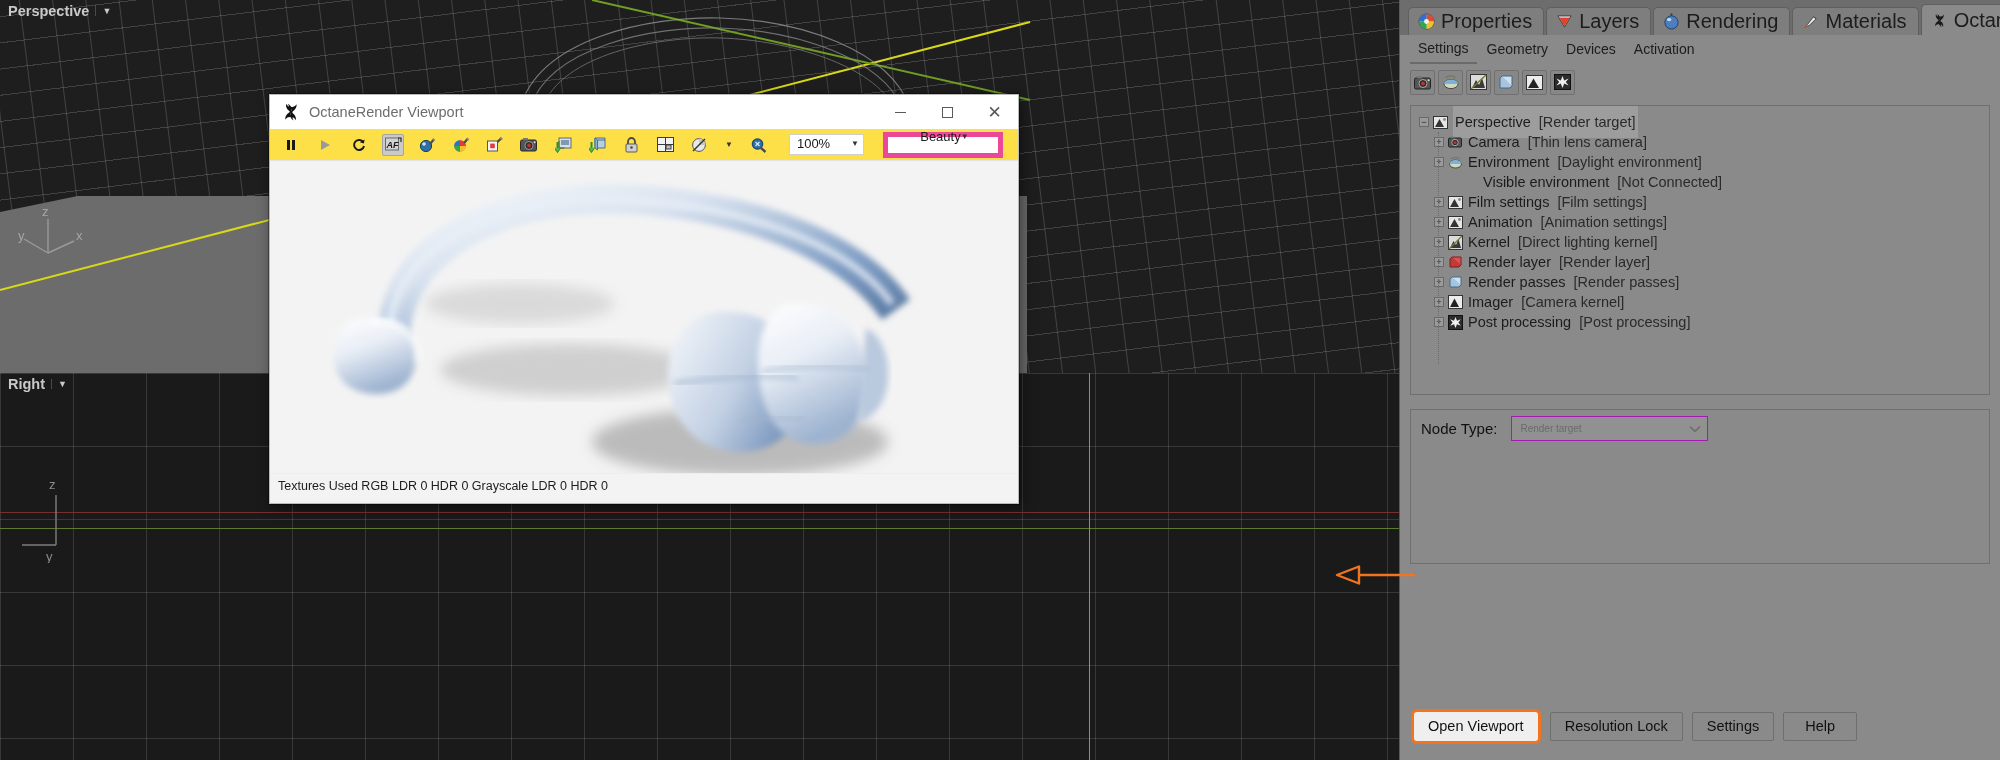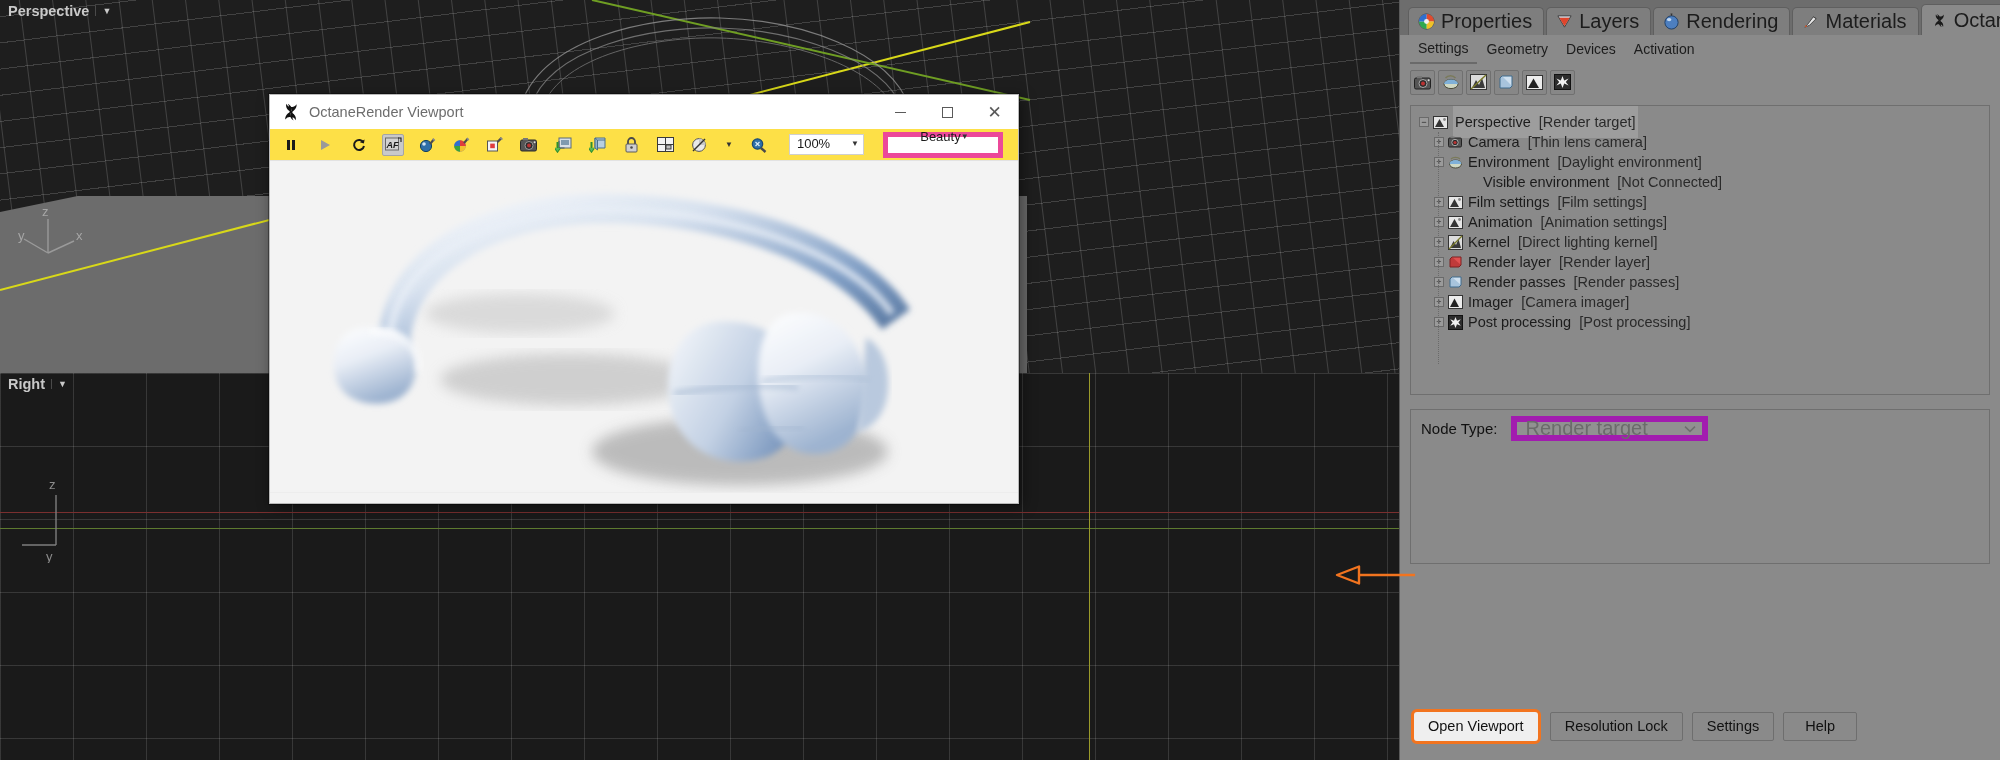--- a/index.html
+++ b/index.html
@@ -181,23 +181,23 @@
   .dotline { position:absolute; border-left:1px dotted #6a6a6a; }
 
   .nodetype-box {
     margin:14px 10px 0 10px; flex:0 0 155px;
     background:#8a8a8a; border:1px solid #6f6f6f;
     padding:6px 0 0 10px;
   }
   .nt-row { display:flex; align-items:center; gap:14px; }
   .nt-label { font-size:15px; color:#111; }
   .nt-select {
-    width:197px; height:25px; background:#919191; border:6px solid #a21caf;
+    width:197px; height:25px; background:#919191; border:1px solid #a21caf;
     display:flex; align-items:center; justify-content:space-between; padding:0 6px 0 8px;
-    font-size:20px; color:#6b6b6b;
+    font-size:10px; color:#6b6b6b;
   }
 
   .dock-bottom {
     margin-top:auto; height:68px; display:flex; align-items:center;
     gap:9px; padding-left:11px;
   }
   .dk-btn {
     height:29px; min-width:74px; padding:0 14px;
     background:#8a8a8a; border:1px solid #6e6e6e; border-radius:2px;
     display:flex; align-items:center; justify-content:center;
@@ -459,20 +459,21 @@
                  C584 318 600 290 596 248 C592 206 560 176 520 182 Z" fill="url(#cupG)" filter="url(#soft)"></path>
         <path d="M596 206 C612 214 620 236 618 258 C616 282 604 296 588 300" fill="#b9c9de" filter="url(#soft)"></path>
 
         <path d="M404 262 C440 256 498 252 528 256" fill="none" stroke="#9fb3cd" stroke-width="3" filter="url(#soft)"></path>
         <path d="M492 250 C520 244 570 242 598 248" fill="none" stroke="#a8bbd3" stroke-width="3" filter="url(#soft)"></path>
         <path d="M470 300 C492 296 520 294 534 296" fill="none" stroke="#a0b4ce" stroke-width="2.5" filter="url(#soft)"></path>
       </svg>
     </div>
 
     <div class="ow-status">
+      <div>Textures Used RGB LDR 0  HDR 0  Grayscale LDR 0  HDR 0</div>
     </div>
   </div>
 
   <svg class="anno-arrow" width="80" height="24" viewBox="0 0 80 24">
     <line x1="24" y1="12" x2="80" y2="12" stroke="#f2741f" stroke-width="2.4"></line>
     <path d="M2 12 L24 3.5 L24 20.5 Z" fill="none" stroke="#f2741f" stroke-width="2.4" stroke-linejoin="round"></path>
   </svg>
 
   <div class="dock">
 
@@ -670,21 +671,21 @@
           </svg>
         <span><span>Render passes</span>&nbsp;&nbsp;<span class="ttype">[Render passes]</span></span>
       </div>
 
       <div class="tnode" style="padding-left:23px;">
         <span class="expander">+</span>
         <svg class="nicon" viewBox="0 0 15 15">
             <rect x="0.5" y="0.5" width="14" height="13" fill="#ececec" stroke="#333"></rect>
             <path d="M2 12 L6.5 3.5 L11 12 Z" fill="#222"></path>
           </svg>
-        <span><span>Imager</span>&nbsp;&nbsp;<span class="ttype">[Camera imager]</span></span>
+        <span><span>Imager</span>&nbsp;&nbsp;<span class="ttype">[Camera kernel]</span></span>
       </div>
 
       <div class="tnode" style="padding-left:23px;">
         <span class="expander">+</span>
         <svg class="nicon" viewBox="0 0 15 15">
             <rect x="0.5" y="0.5" width="14" height="14" fill="#2c2c2c" stroke="#111"></rect>
             <path d="M7.5 2 L9 5.8 L12.8 4.2 L10.4 7.5 L12.8 10.8 L9 9.2 L7.5 13 L6 9.2 L2.2 10.8 L4.6 7.5 L2.2 4.2 L6 5.8 Z" fill="#f0f0f0"></path>
           </svg>
         <span><span>Post processing</span>&nbsp;&nbsp;<span class="ttype">[Post processing]</span></span>
       </div>

